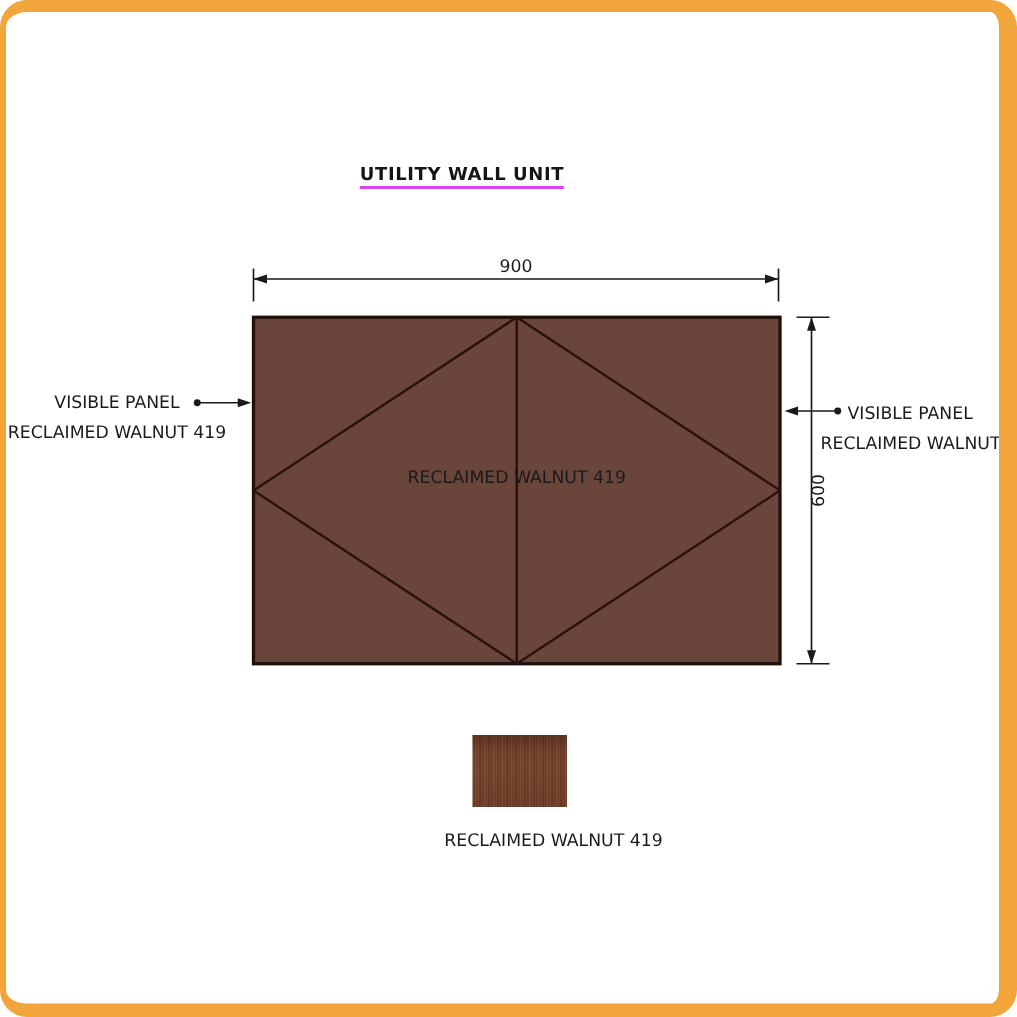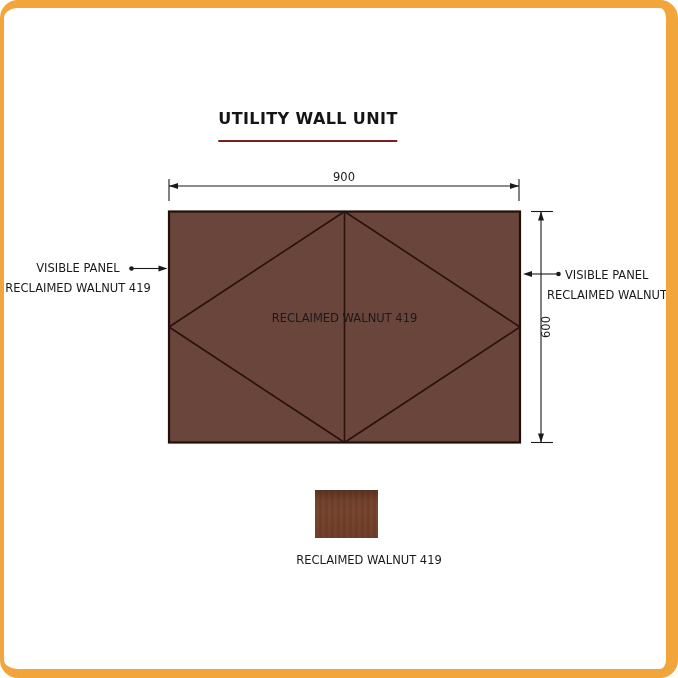--- a/index.html
+++ b/index.html
@@ -22,26 +22,26 @@
     border-radius: 18px;
     box-sizing: border-box;
     z-index: 6;
     pointer-events: none;
   }
   .title {
     position: absolute;
     left: 308px;
     top: 109px;
     transform: translateX(-50%);
-    font-size: 16px;
+    font-size: 12px;
     font-weight: bold;
     letter-spacing: 0.4px;
     color: #151515;
-    border-bottom: 2px solid #7f1d1d;
-    padding-bottom: 12px;
+    border-bottom: 2px solid #d946ef;
+    padding-bottom: 1px;
     white-space: nowrap;
     z-index: 2;
   }
   svg.canvas {
     position: absolute;
     inset: 0;
     z-index: 1;
   }
   .ann {
     position: absolute;

